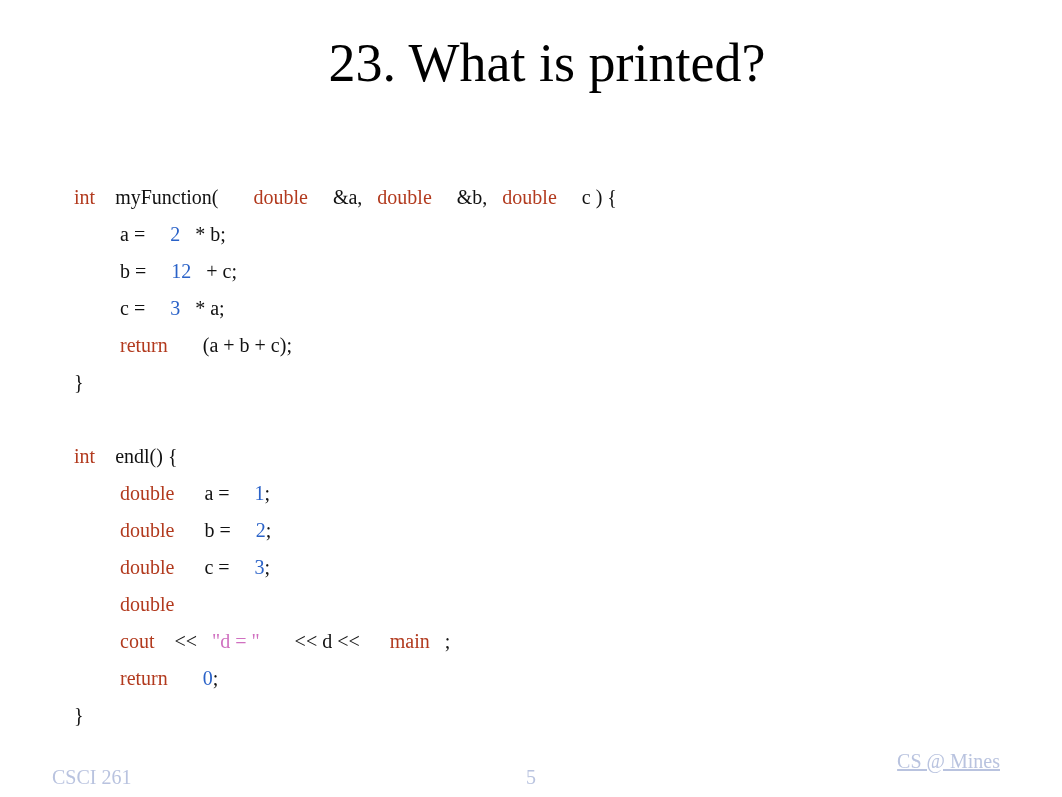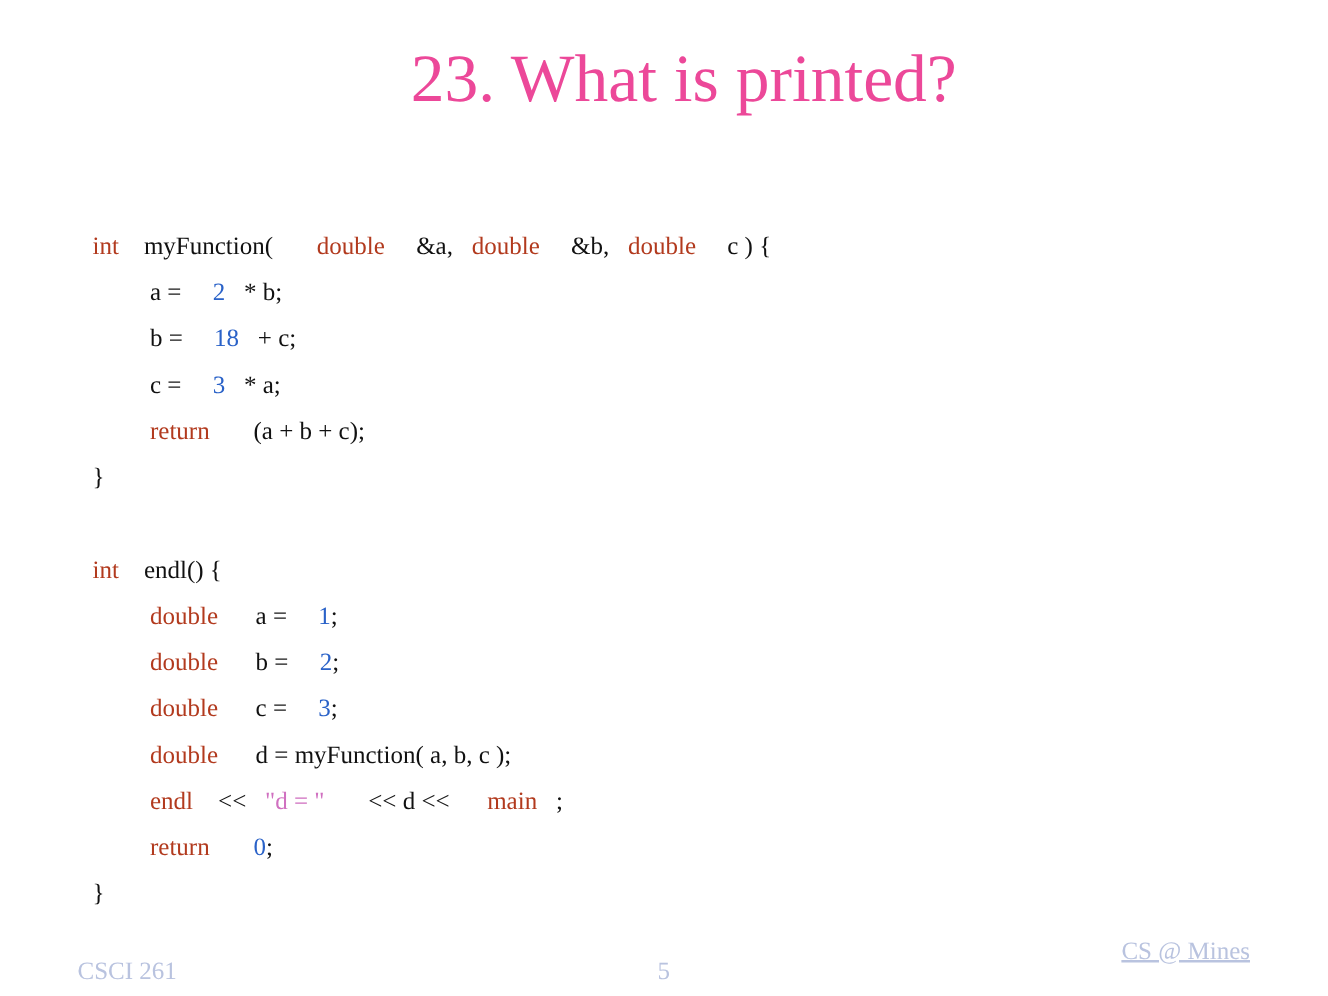--- a/index.html
+++ b/index.html
@@ -8,21 +8,21 @@
     width: 1062px;
     height: 797px;
     background: #ffffff;
     font-family: "Times New Roman", Times, serif;
     color: #111;
     position: relative;
     overflow: hidden;
   }
   .title {
     text-align: center;
-    color: #ec4899;
+    color: #000000;
     font-size: 54px;
     padding-top: 32px;
     font-weight: 400;
     margin-left: 32px;
   }
   .code-area {
     position: absolute;
     left: 74px;
     top: 178px;
     font-size: 20px;
@@ -42,41 +42,41 @@
   .footer {
     position: absolute;
     bottom: 8px;
     left: 0;
     right: 0;
     height: 30px;
     font-size: 20px;
     color: #b9c3df;
     font-family: "Times New Roman", Times, serif;
   }
-  .footer .left  { position:absolute; left: 62px;  bottom: 0; font-family: Liberation Serif, serif; }
+  .footer .left  { position:absolute; left: 52px;  bottom: 0; font-family: Liberation Serif, serif; }
   .footer .center{ position:absolute; left: 50%; transform:translateX(-50%); bottom:0; }
   .footer .right { position:absolute; right: 62px; bottom: 16px; text-decoration: underline; }
 </style>
 </head>
 <body>
 
 <div class="title">23.   What is printed?</div>
 
 <div class="code-area">
 
   <div class="line">
     <span class="kw">int</span><span class="txt">    myFunction(       </span><span class="kw">double</span><span class="txt">     &amp;a,   </span><span class="kw">double</span><span class="txt">     &amp;b,   </span><span class="kw">double</span><span class="txt">     c ) {</span>
   </div>
 
   <div class="line">
     <span class="indent"></span><span class="txt">a =     </span><span class="num">2</span><span class="txt">   * b;</span>
   </div>
 
   <div class="line">
-    <span class="indent"></span><span class="txt">b =     </span><span class="num">18</span><span class="txt">   + c;</span>
+    <span class="indent"></span><span class="txt">b =     </span><span class="num">12</span><span class="txt">   + c;</span>
   </div>
 
   <div class="line">
     <span class="indent"></span><span class="txt">c =     </span><span class="num">3</span><span class="txt">   * a;</span>
   </div>
 
   <div class="line">
     <span class="indent"></span><span class="kw">return</span><span class="txt">       (a + b + c);</span>
   </div>
 
@@ -96,25 +96,25 @@
 
   <div class="line">
     <span class="indent"></span><span class="kw">double</span><span class="txt">      b =     </span><span class="num">2</span><span class="txt">;</span>
   </div>
 
   <div class="line">
     <span class="indent"></span><span class="kw">double</span><span class="txt">      c =     </span><span class="num">3</span><span class="txt">;</span>
   </div>
 
   <div class="line">
-    <span class="indent"></span><span class="kw">double</span><span class="txt">      d = myFunction( a, b, c );</span>
+    <span class="indent"></span><span class="kw">double</span>
   </div>
 
   <div class="line">
-    <span class="indent"></span><span class="kw">endl</span><span class="txt">    &lt;&lt;   </span><span class="str">"d = "</span><span class="txt">       &lt;&lt; d &lt;&lt;      </span><span class="kw">main</span><span class="txt">   ;</span>
+    <span class="indent"></span><span class="kw">cout</span><span class="txt">    &lt;&lt;   </span><span class="str">"d = "</span><span class="txt">       &lt;&lt; d &lt;&lt;      </span><span class="kw">main</span><span class="txt">   ;</span>
   </div>
 
   <div class="line">
     <span class="indent"></span><span class="kw">return</span><span class="txt">       </span><span class="num">0</span><span class="txt">;</span>
   </div>
 
   <div class="line">
     <span class="txt">}</span>
   </div>
 

